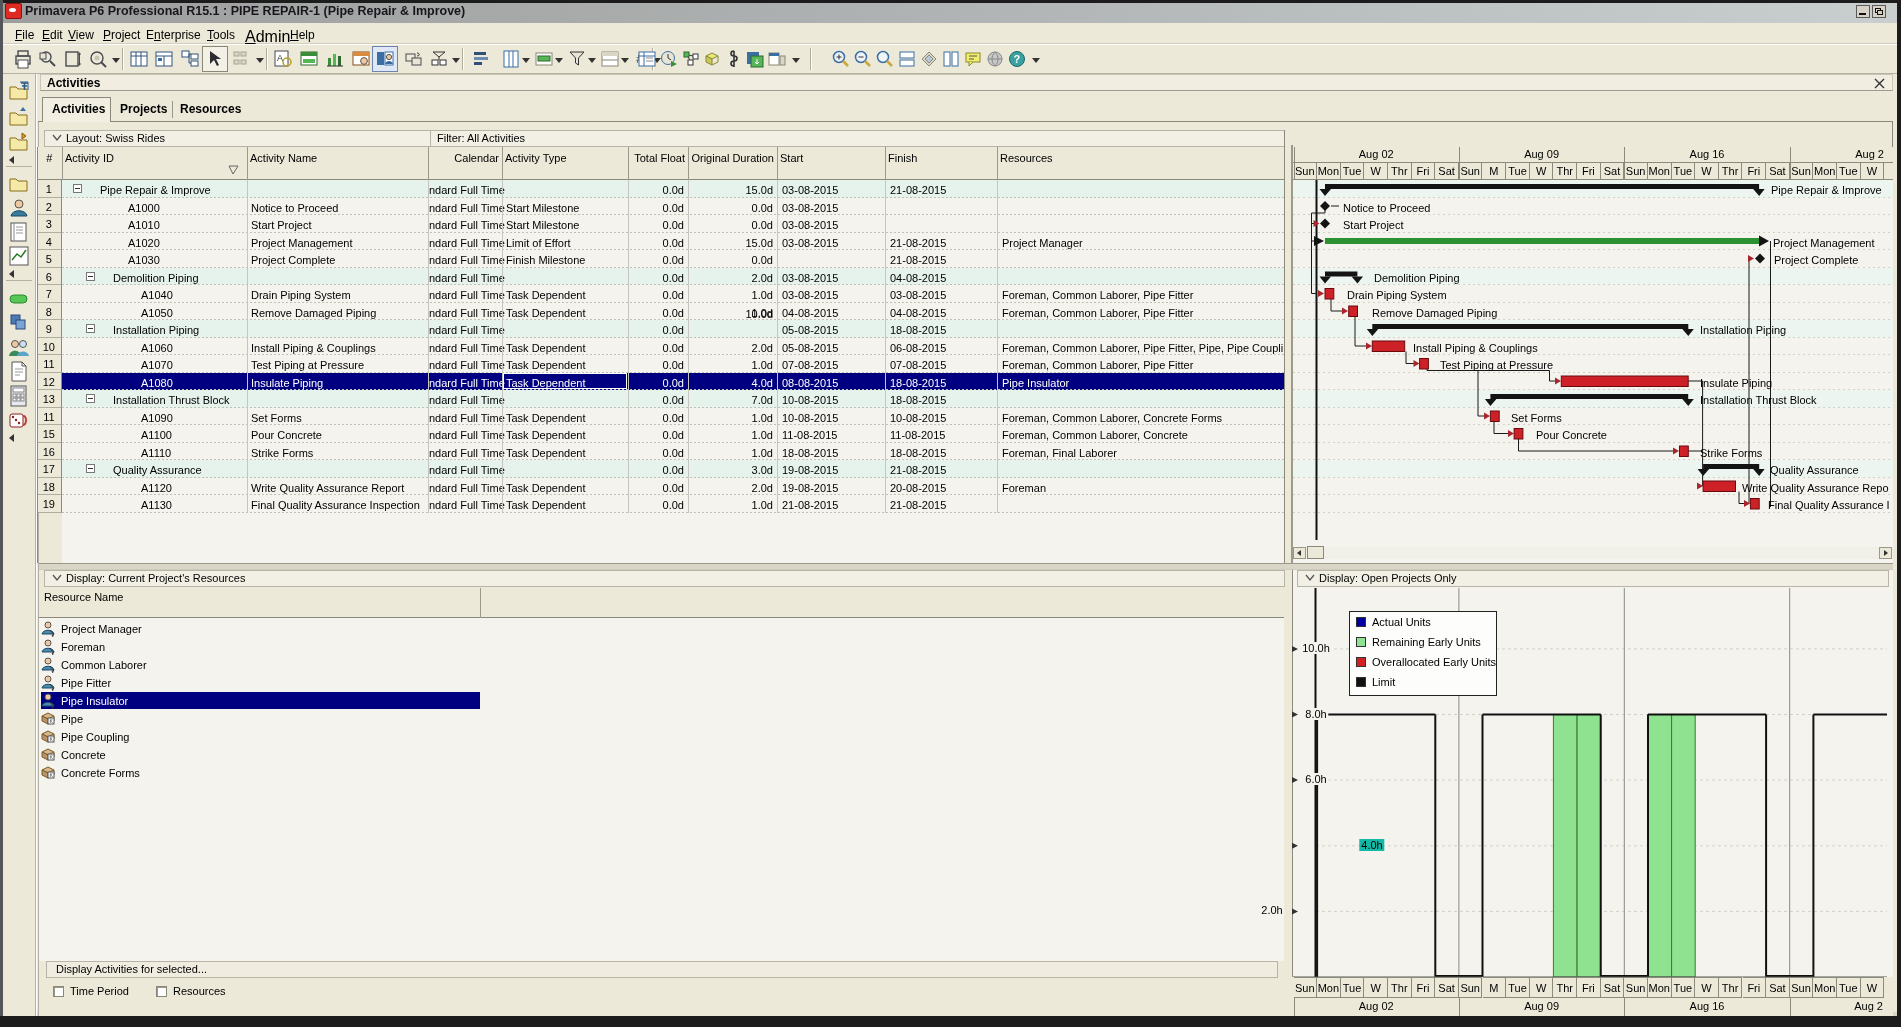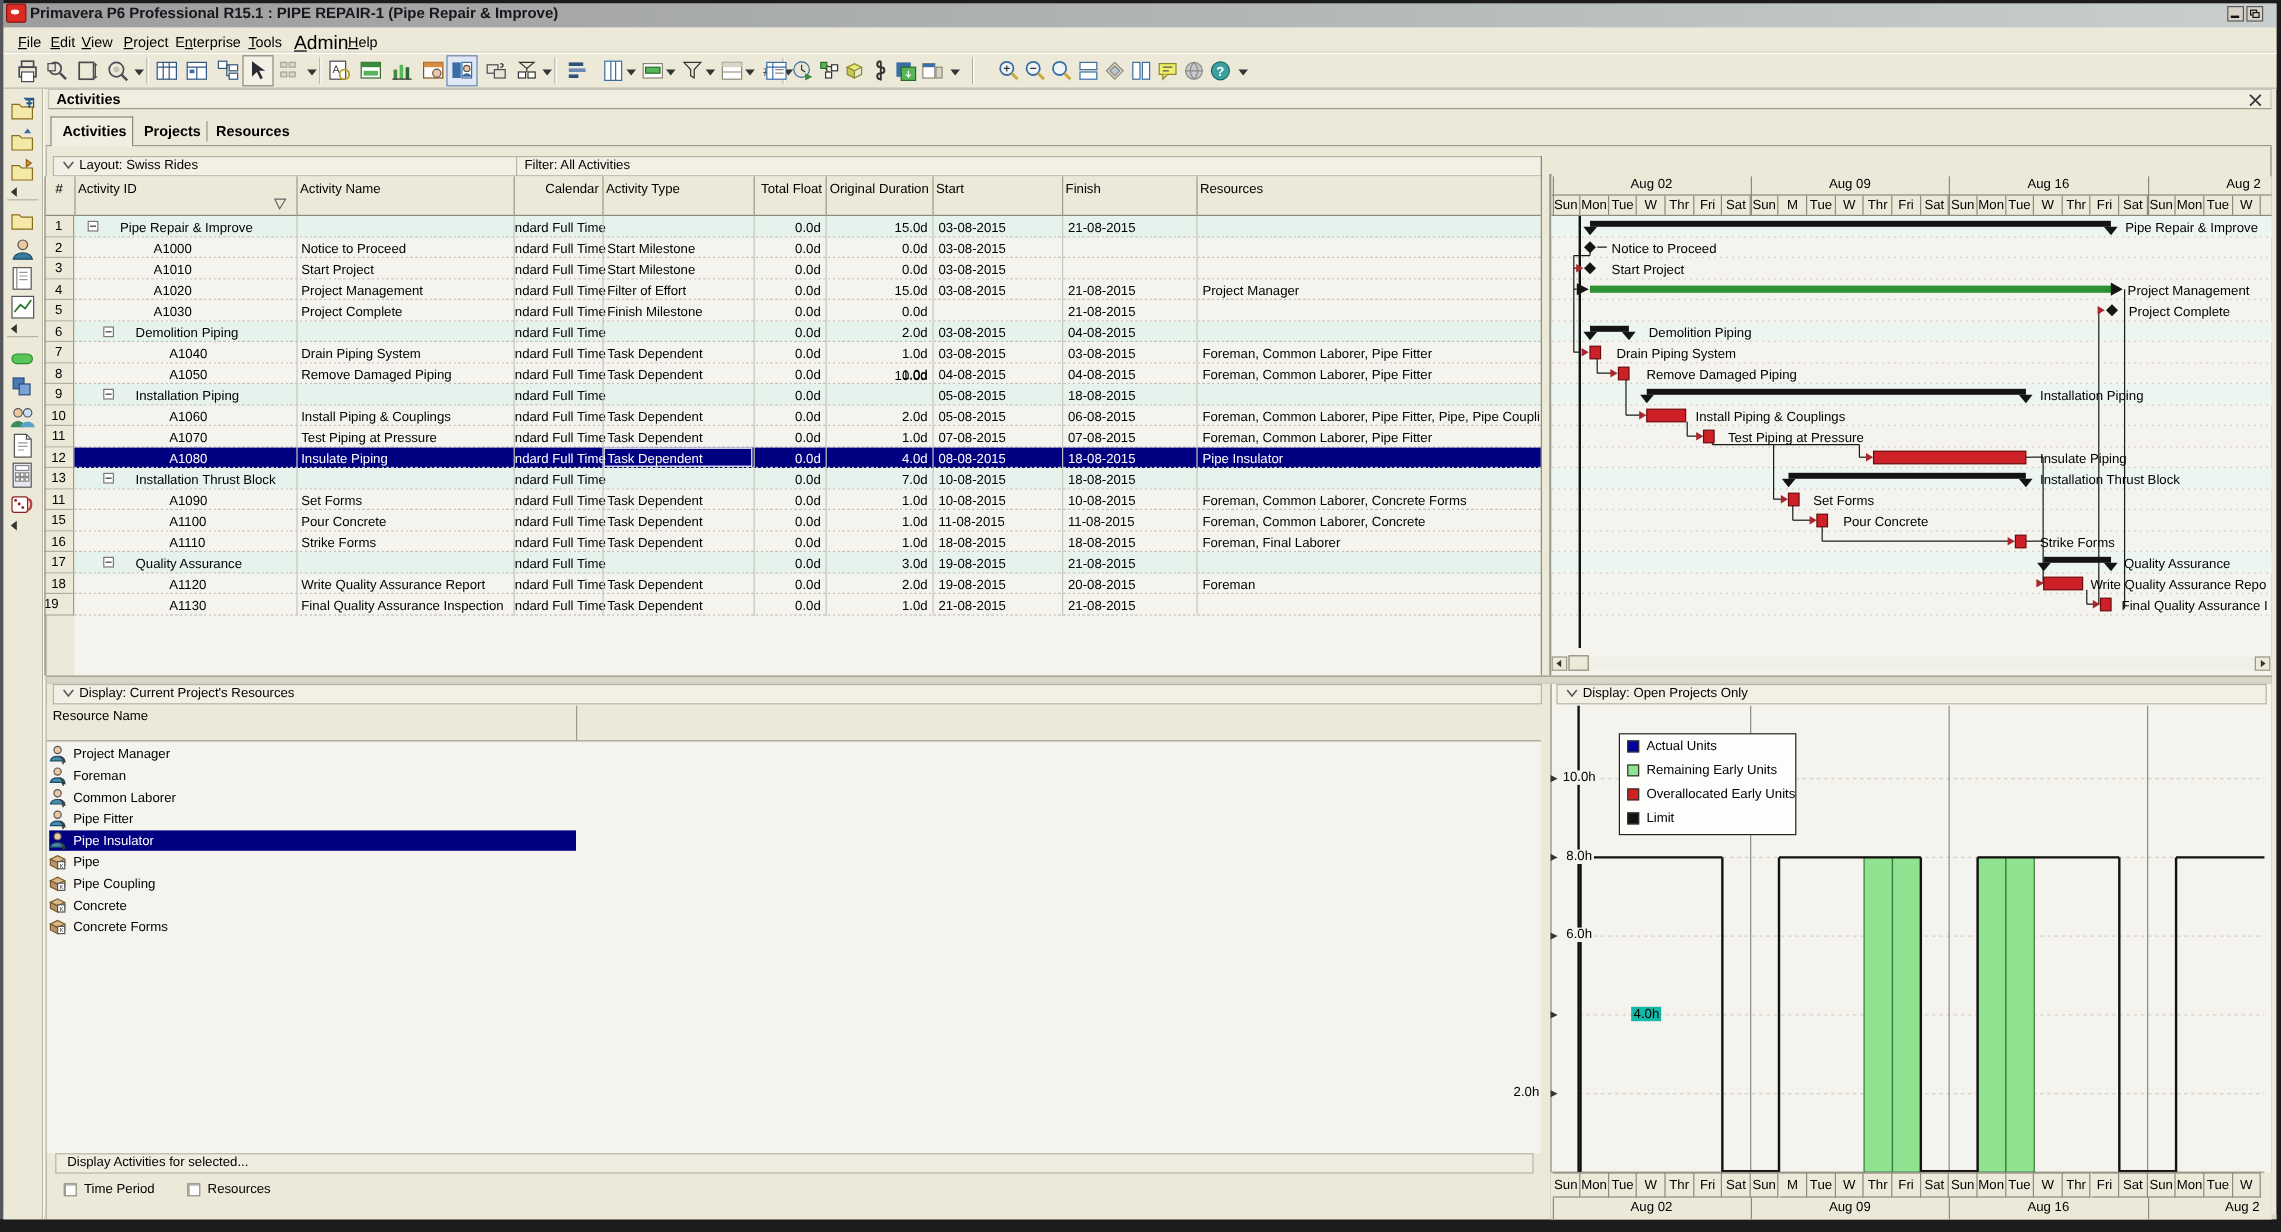--- a/index.html
+++ b/index.html
@@ -381,21 +381,21 @@
 <div class="cell" style="left:692.0px;top:217.0px;width:81px;text-align:right;color:#000">0.0d</div>
 <div class="cell" style="left:782px;top:217.0px;color:#000">03-08-2015</div>
 <div class="cell" style="left:890px;top:217.0px;color:#000"></div>
 <div class="cell" style="left:1002px;top:217.0px;width:281px;color:#000"></div>
 <div class="a" style="left:62px;top:231.5px;width:1222.0px;height:1px;background:repeating-linear-gradient(90deg,#c2c0b5 0 2px,transparent 2px 4px)"></div>
 <div class="a" style="left:36.7px;top:232.5px;width:25.3px;height:17.5px;background:#ece9d8;border-bottom:1px solid #b0ae9e;border-right:1px solid #8c8a7c;text-align:center;line-height:18px">4</div>
 <div class="a" style="left:62px;top:232.5px;width:1222.0px;height:17.5px;background:#f4f3ee"></div>
 <div class="cell" style="left:128px;top:234.5px;color:#000">A1020</div>
 <div class="cell" style="left:251px;top:234.5px;width:172px;color:#000">Project Management</div>
 <div class="cell" style="left:429px;top:234.5px;color:#000">ndard Full Time</div>
-<div class="cell" style="left:506px;top:234.5px;width:118px;color:#000">Filter of Effort</div>
+<div class="cell" style="left:506px;top:234.5px;width:118px;color:#000">Limit of Effort</div>
 <div class="cell" style="left:632.0px;top:234.5px;width:52px;text-align:right;color:#000">0.0d</div>
 <div class="cell" style="left:692.0px;top:234.5px;width:81px;text-align:right;color:#000">15.0d</div>
 <div class="cell" style="left:782px;top:234.5px;color:#000">03-08-2015</div>
 <div class="cell" style="left:890px;top:234.5px;color:#000">21-08-2015</div>
 <div class="cell" style="left:1002px;top:234.5px;width:281px;color:#000">Project Manager</div>
 <div class="a" style="left:62px;top:249.0px;width:1222.0px;height:1px;background:repeating-linear-gradient(90deg,#c2c0b5 0 2px,transparent 2px 4px)"></div>
 <div class="a" style="left:36.7px;top:250.0px;width:25.3px;height:17.5px;background:#ece9d8;border-bottom:1px solid #b0ae9e;border-right:1px solid #8c8a7c;text-align:center;line-height:18px">5</div>
 <div class="a" style="left:62px;top:250.0px;width:1222.0px;height:17.5px;background:#f4f3ee"></div>
 <div class="cell" style="left:128px;top:252.0px;color:#000">A1030</div>
 <div class="cell" style="left:251px;top:252.0px;width:172px;color:#000">Project Complete</div>
@@ -560,21 +560,21 @@
 <div class="cell" style="left:141px;top:479.5px;color:#000">A1120</div>
 <div class="cell" style="left:251px;top:479.5px;width:172px;color:#000">Write Quality Assurance Report</div>
 <div class="cell" style="left:429px;top:479.5px;color:#000">ndard Full Time</div>
 <div class="cell" style="left:506px;top:479.5px;width:118px;color:#000">Task Dependent</div>
 <div class="cell" style="left:632.0px;top:479.5px;width:52px;text-align:right;color:#000">0.0d</div>
 <div class="cell" style="left:692.0px;top:479.5px;width:81px;text-align:right;color:#000">2.0d</div>
 <div class="cell" style="left:782px;top:479.5px;color:#000">19-08-2015</div>
 <div class="cell" style="left:890px;top:479.5px;color:#000">20-08-2015</div>
 <div class="cell" style="left:1002px;top:479.5px;width:281px;color:#000">Foreman</div>
 <div class="a" style="left:62px;top:494.0px;width:1222.0px;height:1px;background:repeating-linear-gradient(90deg,#c2c0b5 0 2px,transparent 2px 4px)"></div>
-<div class="a" style="left:36.7px;top:495.0px;width:25.3px;height:17.5px;background:#ece9d8;border-bottom:1px solid #b0ae9e;border-right:1px solid #8c8a7c;text-align:left;line-height:18px">19</div>
+<div class="a" style="left:36.7px;top:495.0px;width:25.3px;height:17.5px;background:#ece9d8;border-bottom:1px solid #b0ae9e;border-right:1px solid #8c8a7c;text-align:center;line-height:18px">19</div>
 <div class="a" style="left:62px;top:495.0px;width:1222.0px;height:17.5px;background:#f4f3ee"></div>
 <div class="cell" style="left:141px;top:497.0px;color:#000">A1130</div>
 <div class="cell" style="left:251px;top:497.0px;width:172px;color:#000">Final Quality Assurance Inspection</div>
 <div class="cell" style="left:429px;top:497.0px;color:#000">ndard Full Time</div>
 <div class="cell" style="left:506px;top:497.0px;width:118px;color:#000">Task Dependent</div>
 <div class="cell" style="left:632.0px;top:497.0px;width:52px;text-align:right;color:#000">0.0d</div>
 <div class="cell" style="left:692.0px;top:497.0px;width:81px;text-align:right;color:#000">1.0d</div>
 <div class="cell" style="left:782px;top:497.0px;color:#000">21-08-2015</div>
 <div class="cell" style="left:890px;top:497.0px;color:#000">21-08-2015</div>
 <div class="cell" style="left:1002px;top:497.0px;width:281px;color:#000"></div>

